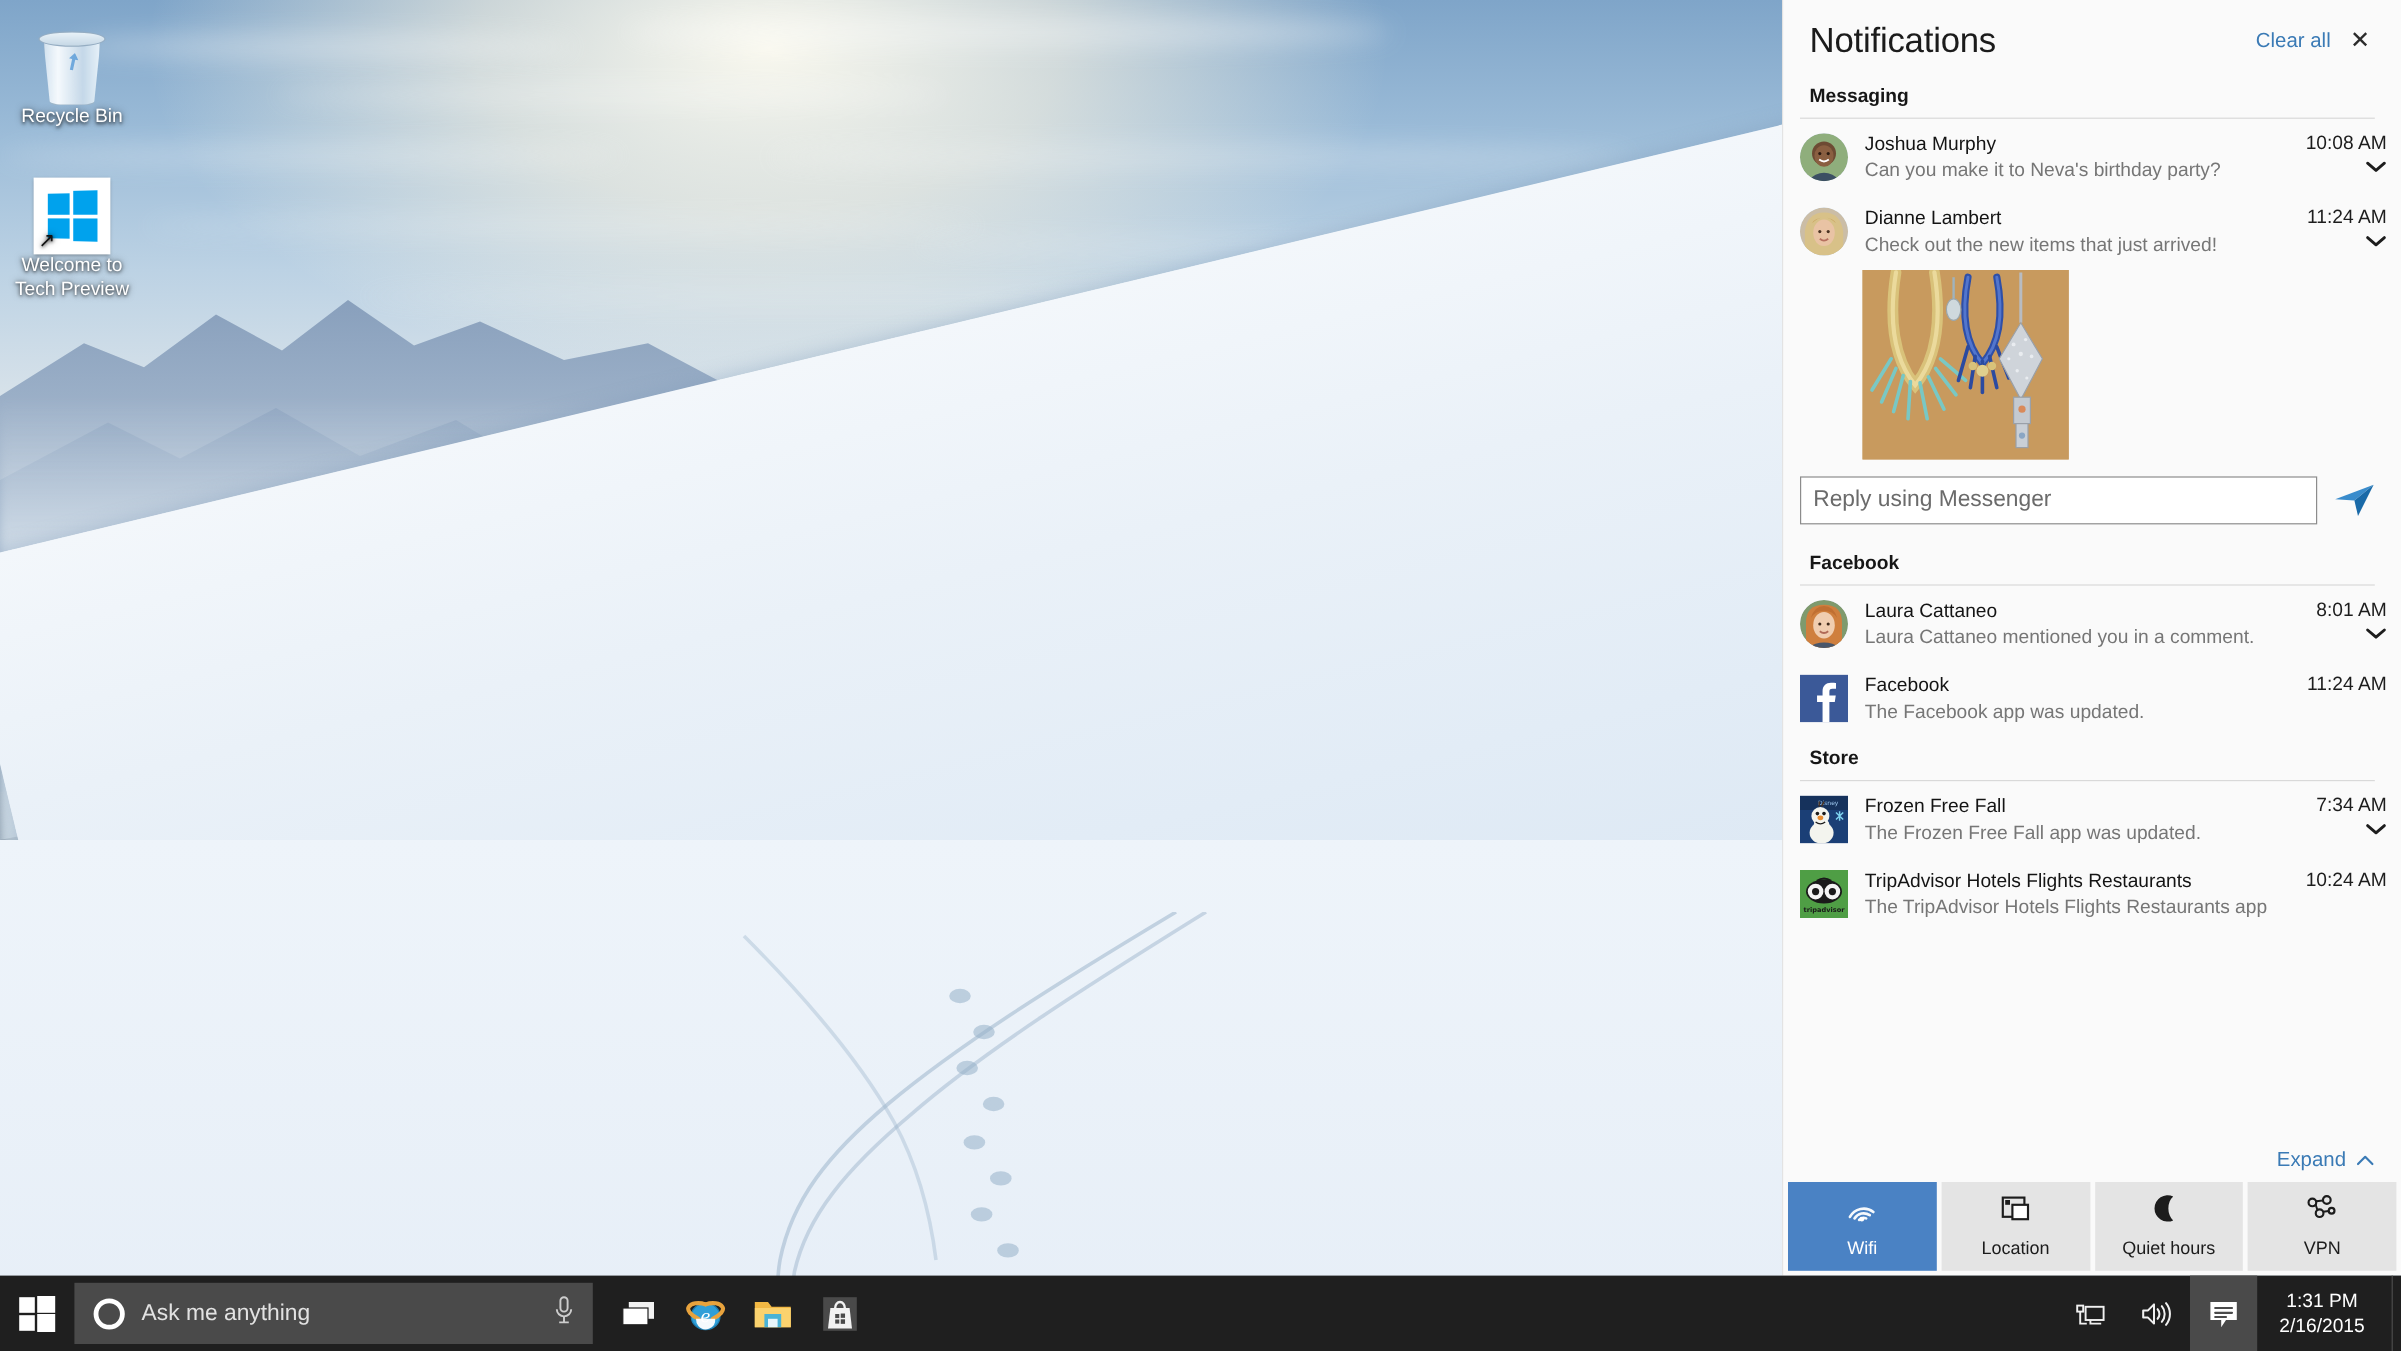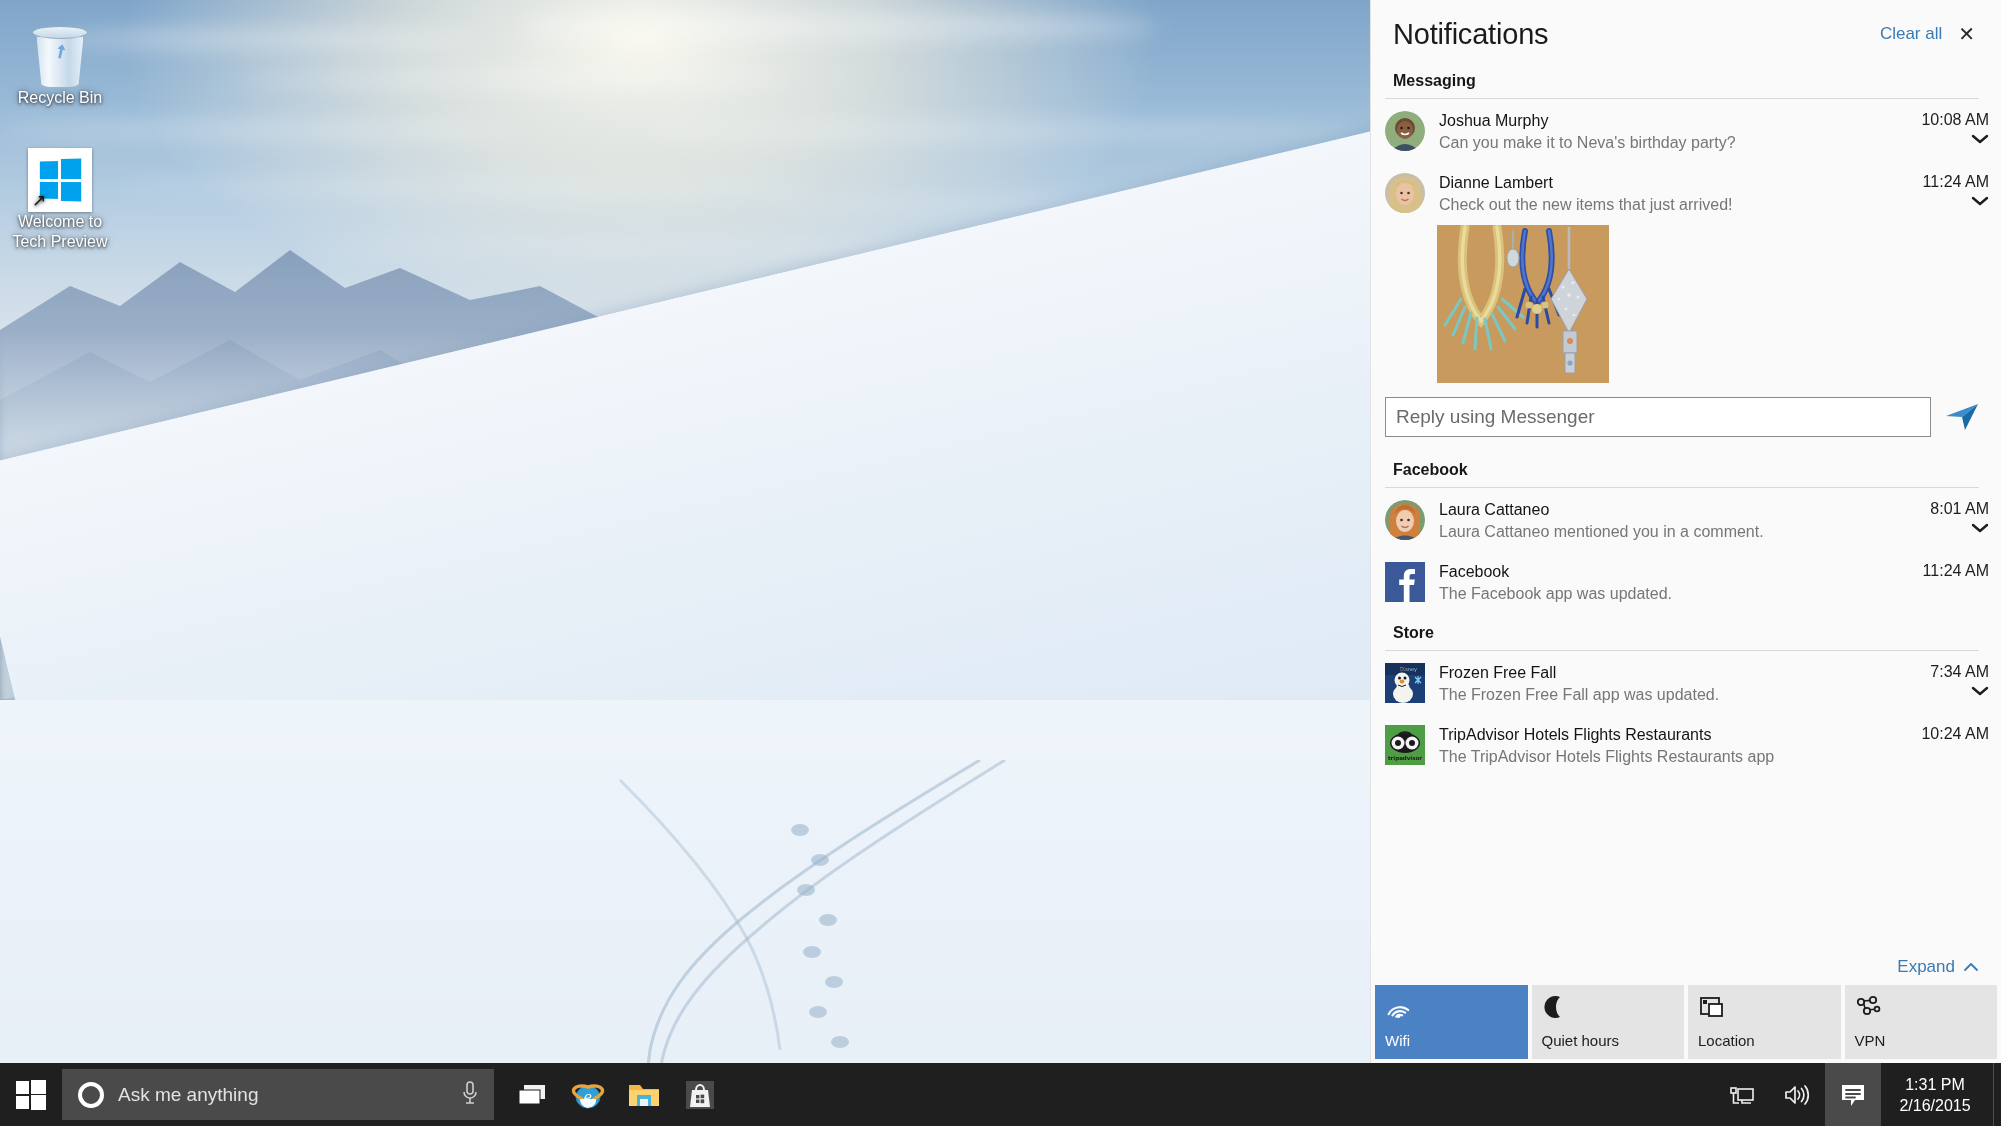--- a/index.html
+++ b/index.html
@@ -108,21 +108,21 @@
   .tp-q.d { left: 22px; top: 23px; width: 20px; height: 19px; }
   .shortcut-arrow {
     position: absolute; left: 2px; bottom: 2px; width: 18px; height: 18px;
     color: #111; font-size: 17px; line-height: 17px;
   }
 
   
   #action-center {
     position: absolute;
     right: 0; top: 0;
-    width: 631px; height: 1063px;
+    width: 516px; height: 1063px;
     background: #fafafa;
     border-left: 1px solid #e3e3e3;
     display: flex; flex-direction: column;
     font-family: "Liberation Sans", sans-serif;
   }
   .ac-header {
     display: flex; align-items: center;
     padding: 12px 22px 4px 22px;
     height: 60px;
   }
@@ -179,21 +179,21 @@
     border: 1px solid #8c8c8c;
     background: #ffffff;
     font-family: "Liberation Sans", sans-serif;
     font-size: 19px; color: #6b6b6b;
     padding: 0 10px;
     outline: none;
   }
   .reply-input::placeholder { color: #6b6b6b; opacity: 1; }
   .send-btn { cursor: pointer; width: 34px; height: 28px; flex: 0 0 34px; }
 
-  .ac-footer { flex: 0 0 auto; }
+  .ac-footer { flex: 0 0 auto; text-align: center; }
   .expand-row {
     display: flex; justify-content: flex-end; align-items: center;
     gap: 8px; padding: 10px 22px 8px 0;
     font-size: 17px; color: #3a7ab5; cursor: pointer;
   }
 
   .quick-grid { display: flex; gap: 4px; padding: 0 4px 4px 4px; }
   .qa {
     flex: 1 1 0; height: 74px;
     background: #e4e4e4;
@@ -633,35 +633,35 @@
             </g>
             <circle cx="13.5" cy="21" r="2" fill="#ffffff"></circle>
           </svg>
         </div>
         <div class="qa-label">Wifi</div>
       </div>
 
       <div class="qa">
         <div class="qa-icon">
           <svg width="28" height="24" viewBox="0 0 28 24">
-            <path d="M18,2 A11,11 0 1 0 18,22 A9,12 0 0 1 18,2 Z" fill="#1c1c1c"></path>
-          </svg>
-        </div>
-        <div class="qa-label">Quiet hours</div>
-      </div>
-
-      <div class="qa">
-        <div class="qa-icon">
-          <svg width="28" height="24" viewBox="0 0 28 24">
             <rect x="3" y="3" width="18" height="16" fill="none" stroke="#1c1c1c" stroke-width="1.8"></rect>
             <rect x="11" y="9" width="13" height="12" fill="#ffffff" stroke="#1c1c1c" stroke-width="1.8"></rect>
             <rect x="5" y="5" width="4" height="4" fill="#1c1c1c"></rect>
           </svg>
         </div>
         <div class="qa-label">Location</div>
+      </div>
+
+      <div class="qa">
+        <div class="qa-icon">
+          <svg width="28" height="24" viewBox="0 0 28 24">
+            <path d="M18,2 A11,11 0 1 0 18,22 A9,12 0 0 1 18,2 Z" fill="#1c1c1c"></path>
+          </svg>
+        </div>
+        <div class="qa-label">Quiet hours</div>
       </div>
 
       <div class="qa">
         <div class="qa-icon">
           <svg width="28" height="24" viewBox="0 0 28 24">
             <circle cx="6" cy="7" r="3.2" fill="none" stroke="#1c1c1c" stroke-width="1.8"></circle>
             <circle cx="18" cy="5" r="3.2" fill="none" stroke="#1c1c1c" stroke-width="1.8"></circle>
             <circle cx="12" cy="16" r="3.2" fill="none" stroke="#1c1c1c" stroke-width="1.8"></circle>
             <circle cx="22" cy="14" r="2.4" fill="none" stroke="#1c1c1c" stroke-width="1.8"></circle>
             <path d="M8.6,8.5 L10.2,13.4 M9,6 L15,5.4 M15,14.8 L19.6,14.2" stroke="#1c1c1c" stroke-width="1.6"></path>

